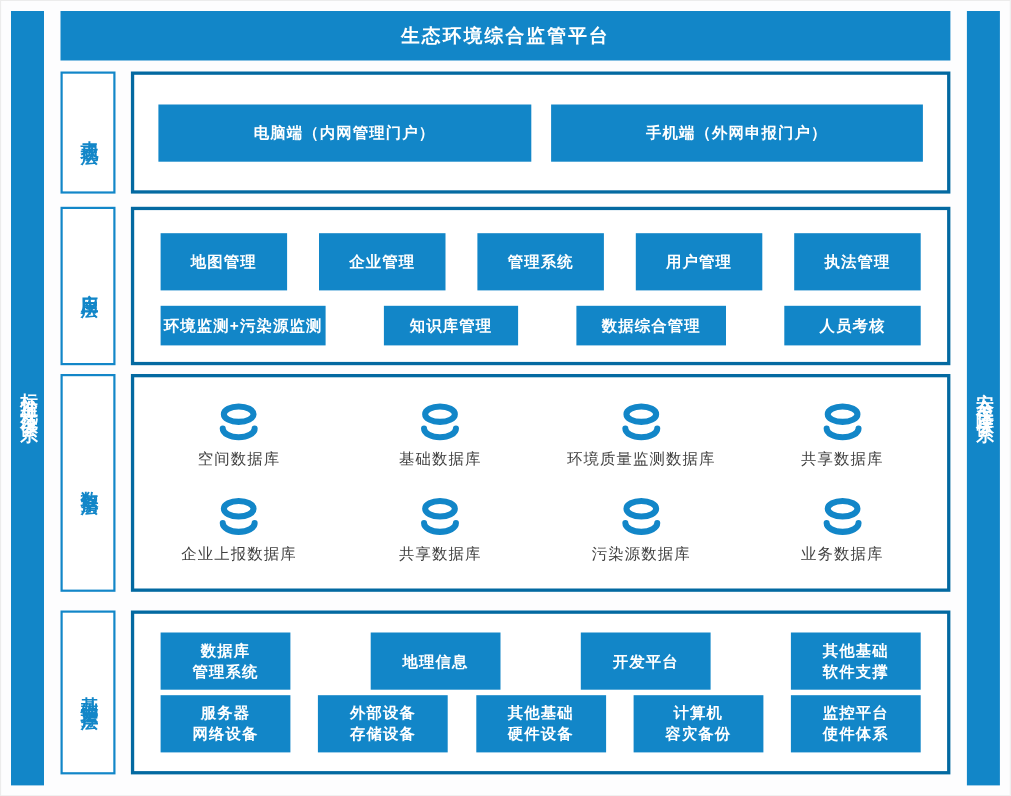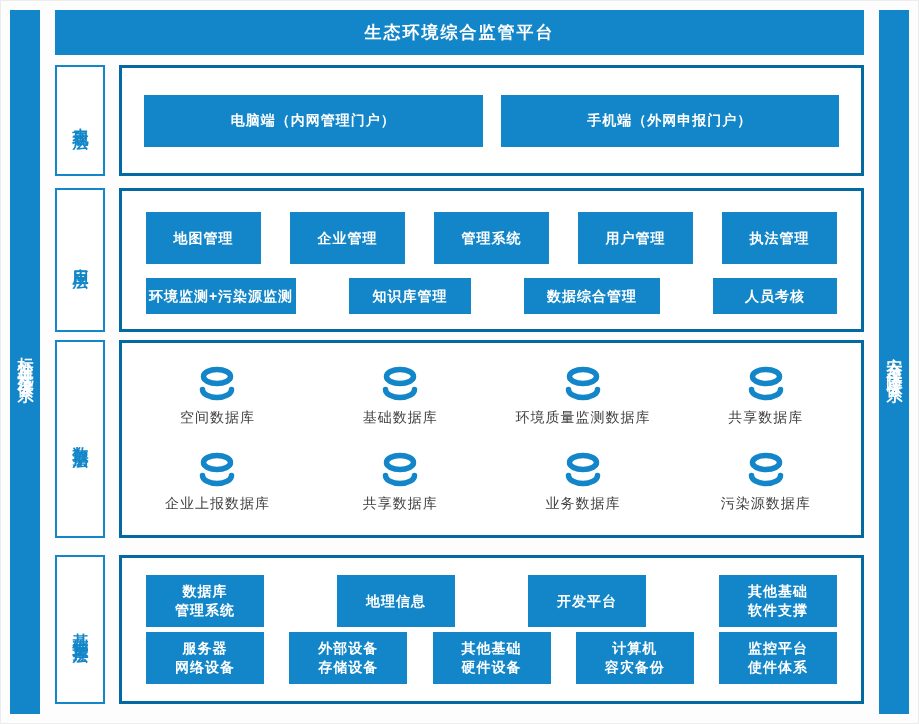--- a/index.html
+++ b/index.html
@@ -169,28 +169,28 @@
             <ellipse cx="22" cy="10.5" rx="13.5" ry="7" fill="none" stroke="#1286c8" stroke-width="5.5"></ellipse>
             <path d="M7.5 23.5 A 14.5 8 0 0 0 36.5 23.5" fill="none" stroke="#1286c8" stroke-width="5.5" stroke-linecap="round"></path>
           </svg>
           <span class="db-label">共享数据库</span>
         </div>
         <div class="db-cell">
           <svg viewBox="0 0 44 36">
             <ellipse cx="22" cy="10.5" rx="13.5" ry="7" fill="none" stroke="#1286c8" stroke-width="5.5"></ellipse>
             <path d="M7.5 23.5 A 14.5 8 0 0 0 36.5 23.5" fill="none" stroke="#1286c8" stroke-width="5.5" stroke-linecap="round"></path>
           </svg>
+          <span class="db-label">污染源数据库</span>
+        </div>
+        <div class="db-cell">
+          <svg viewBox="0 0 44 36">
+            <ellipse cx="22" cy="10.5" rx="13.5" ry="7" fill="none" stroke="#1286c8" stroke-width="5.5"></ellipse>
+            <path d="M7.5 23.5 A 14.5 8 0 0 0 36.5 23.5" fill="none" stroke="#1286c8" stroke-width="5.5" stroke-linecap="round"></path>
+          </svg>
           <span class="db-label">业务数据库</span>
-        </div>
-        <div class="db-cell">
-          <svg viewBox="0 0 44 36">
-            <ellipse cx="22" cy="10.5" rx="13.5" ry="7" fill="none" stroke="#1286c8" stroke-width="5.5"></ellipse>
-            <path d="M7.5 23.5 A 14.5 8 0 0 0 36.5 23.5" fill="none" stroke="#1286c8" stroke-width="5.5" stroke-linecap="round"></path>
-          </svg>
-          <span class="db-label">污染源数据库</span>
         </div>
 
       </div>
     </section>
 
     <section class="layer l4">
       <div class="layer-label">
         <span>基础支撑层</span>
       </div>
       <div class="layer-body">

